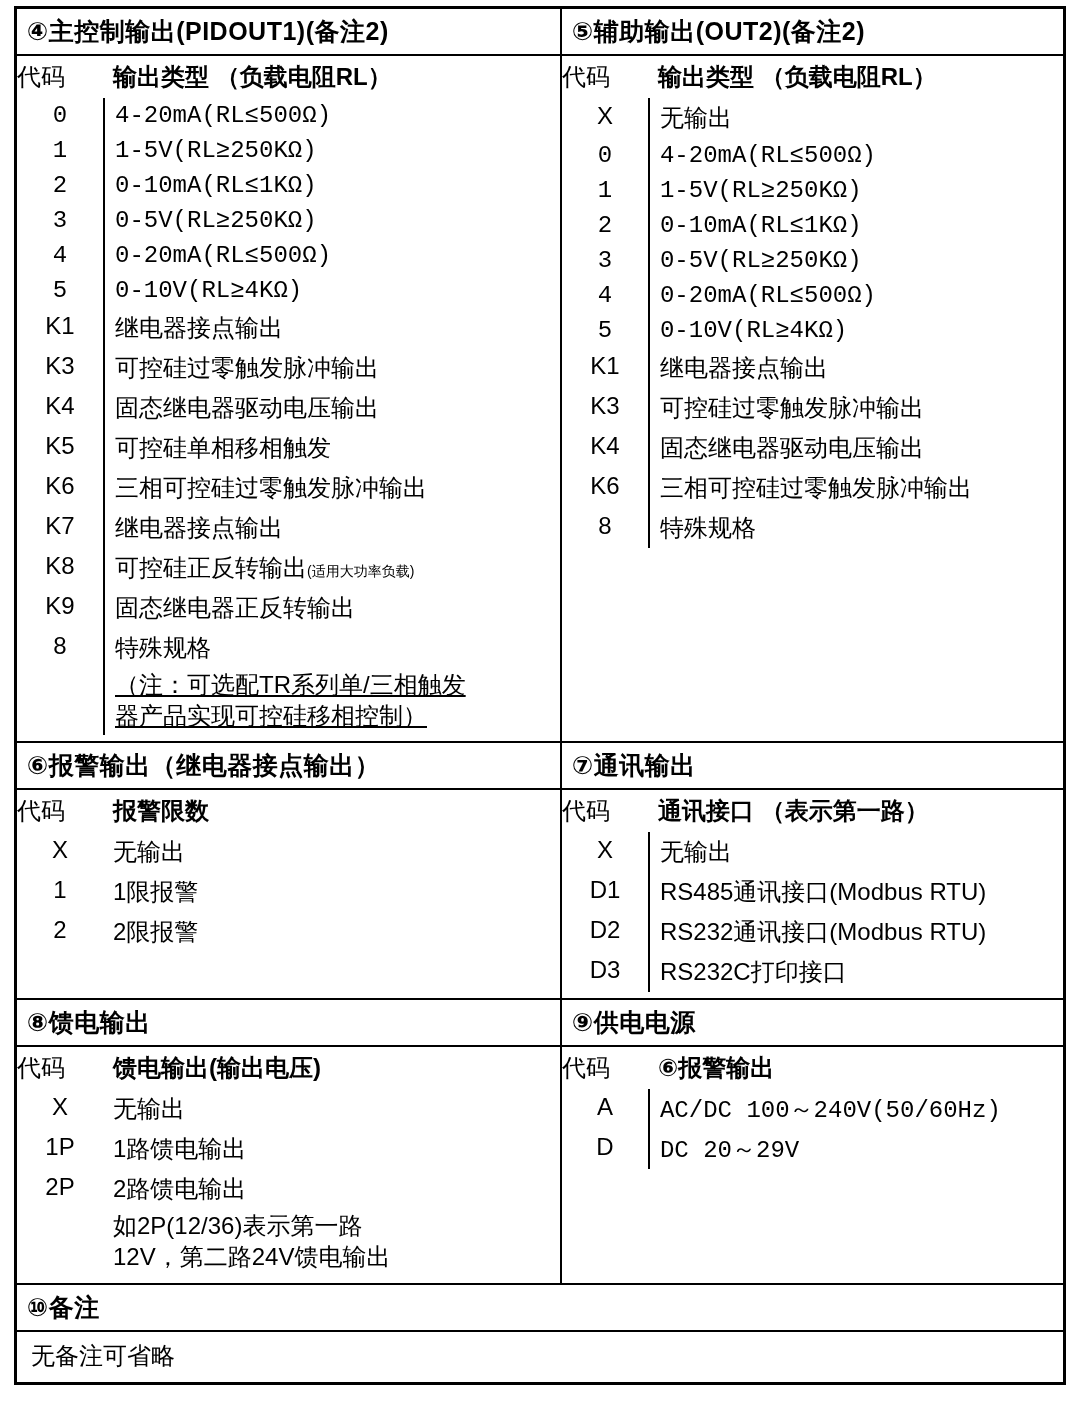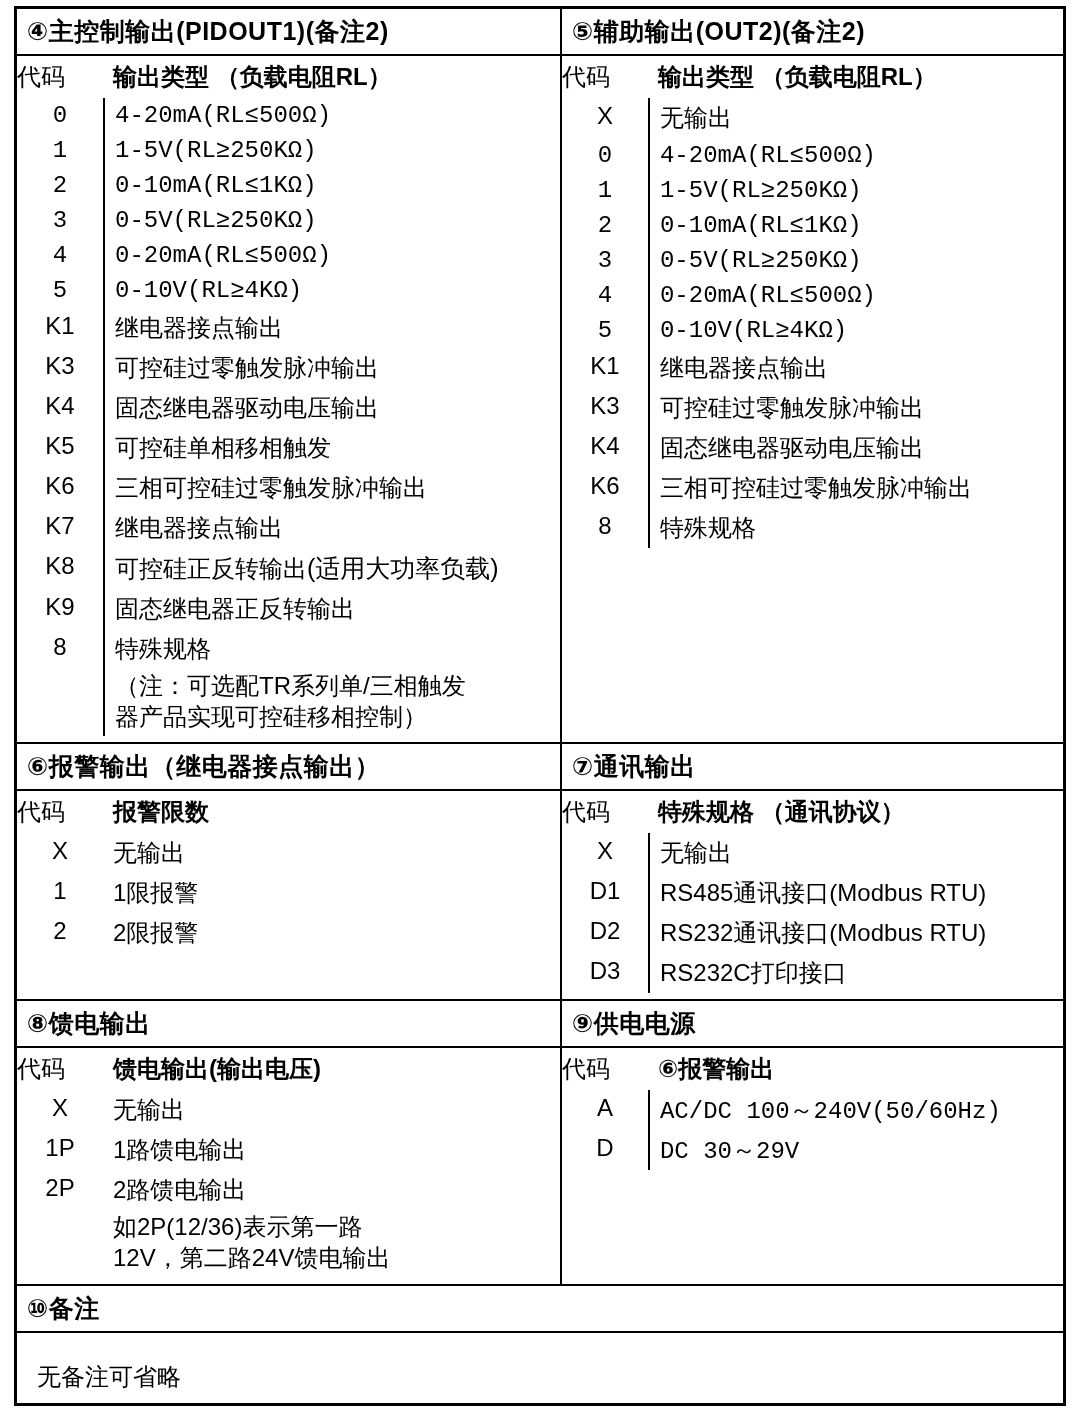--- a/index.html
+++ b/index.html
@@ -55,21 +55,21 @@
     font-size: 24px;
     padding: 4px 9px 4px 10px;
     box-sizing: border-box;
     border-left: 2px solid #000;
     min-height: 29px;
   }
   .desc.noborder {
     border-left: 0;
   }
   .desc .small {
-    font-size: 25px;
+    font-size: 14px;
   }
   .note-block {
     font-size: 24px;
     padding: 2px 6px 4px 10px;
     box-sizing: border-box;
     border-left: 2px solid #000;
     line-height: 1.28;
   }
   .mono {
     font-family: "Liberation Mono", "DejaVu Sans Mono", monospace;
@@ -93,22 +93,21 @@
   }
   .colhdr-desc {
     flex: 1;
     font-size: 24px;
     padding: 5px 6px 5px 10px;
     box-sizing: border-box;
     font-weight: bold;
   }
   .plainrow {
     font-size: 24px;
-    padding: 8px 8px 10px 20px;
-    margin-top: 20px;
+    padding: 8px 8px 10px 14px;
   }
 </style>
 </head>
 <body>
 
 <div class="sheet">
   <table class="spec">
     <colgroup>
       <col style="width:52%">
       <col style="width:48%">
@@ -179,21 +178,21 @@
             <div class="rowline">
               <div class="code">K9</div>
               <div class="desc">固态继电器正反转输出</div>
             </div>
             <div class="rowline">
               <div class="code">8</div>
               <div class="desc">特殊规格</div>
             </div>
             <div class="rowline">
               <div class="code"></div>
-              <div class="note-block" style="white-space: pre-line;">（注：可选配TR系列单/三相触发
+              <div class="note-block" style="white-space: pre-line; text-decoration: underline;">（注：可选配TR系列单/三相触发
 器产品实现可控硅移相控制）</div>
             </div>
           </div>
         </td>
         <td>
           <div class="hdr">⑤辅助输出(OUT2)(备注2)</div>
           <div class="sep"></div>
           <div class="colhdr-row">
             <div class="colhdr-code">代码</div>
             <div class="colhdr-desc">输出类型 （负载电阻RL）</div>
@@ -272,21 +271,21 @@
               <div class="code">2</div>
               <div class="desc noborder">2限报警</div>
             </div>
           </div>
         </td>
         <td>
           <div class="hdr">⑦通讯输出</div>
           <div class="sep"></div>
           <div class="colhdr-row">
             <div class="colhdr-code">代码</div>
-            <div class="colhdr-desc">特殊规格 （通讯协议）</div>
+            <div class="colhdr-desc">通讯接口 （表示第一路）</div>
           </div>
           <div class="cellpad">
             <div class="rowline">
               <div class="code">X</div>
               <div class="desc">无输出</div>
             </div>
             <div class="rowline">
               <div class="code">D1</div>
               <div class="desc">RS485通讯接口(Modbus RTU)</div>
             </div>
@@ -337,21 +336,21 @@
             <div class="colhdr-code">代码</div>
             <div class="colhdr-desc">⑥报警输出</div>
           </div>
           <div class="cellpad">
             <div class="rowline">
               <div class="code">A</div>
               <div class="desc mono">AC/DC 100～240V(50/60Hz)</div>
             </div>
             <div class="rowline">
               <div class="code">D</div>
-              <div class="desc mono">DC 30～29V</div>
+              <div class="desc mono">DC 20～29V</div>
             </div>
           </div>
         </td>
       </tr>
 
       <tr>
         <td colspan="2">
           <div class="hdr">⑩备注</div>
           <div class="sep"></div>
           <div class="plainrow">无备注可省略</div>

